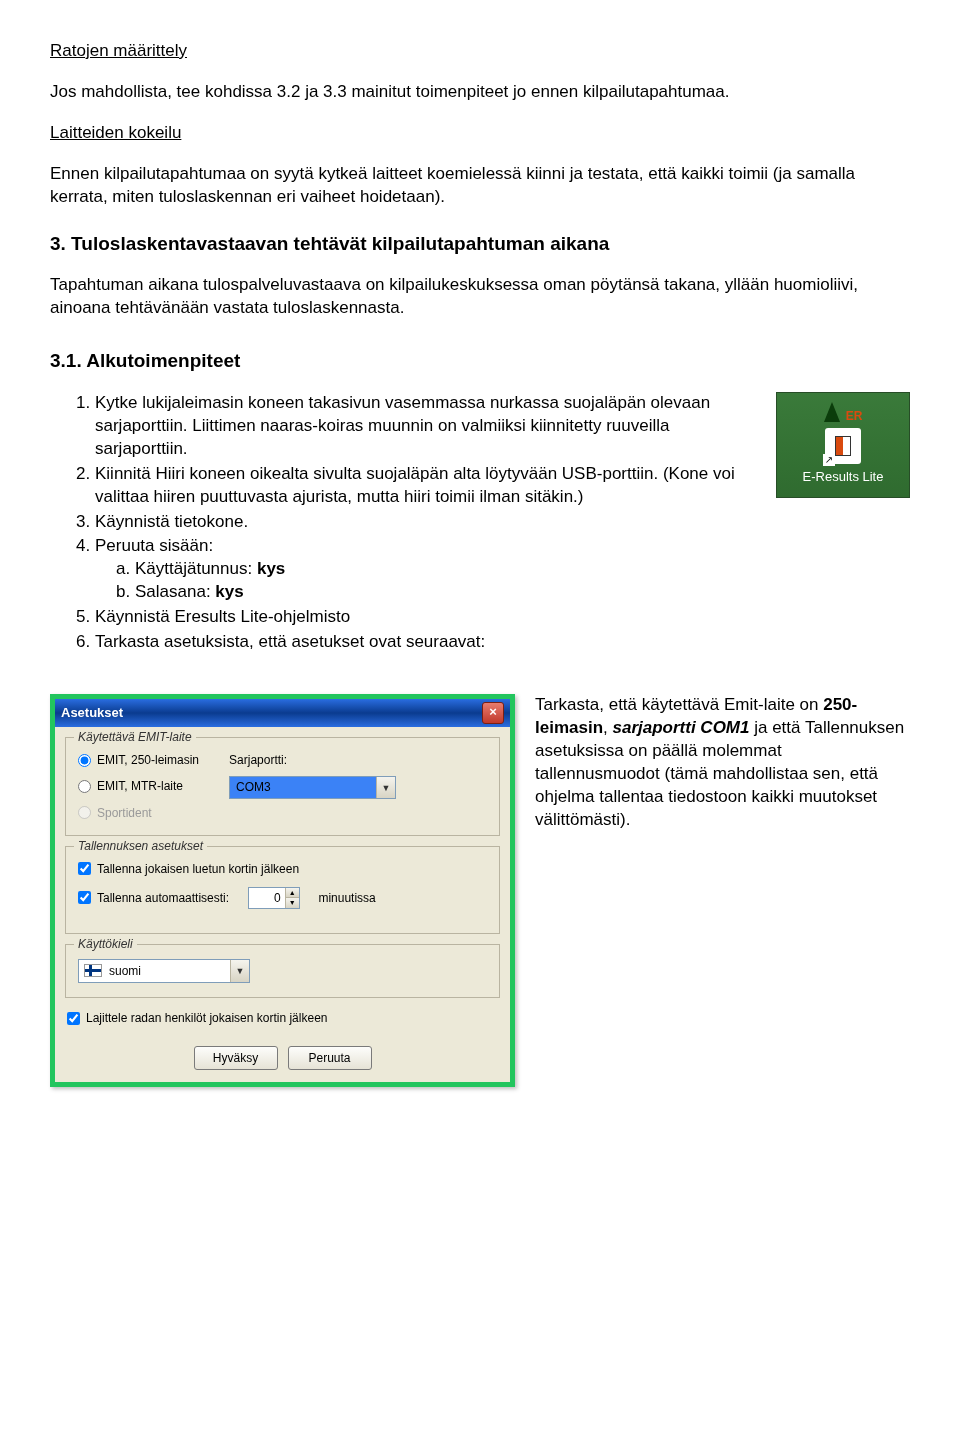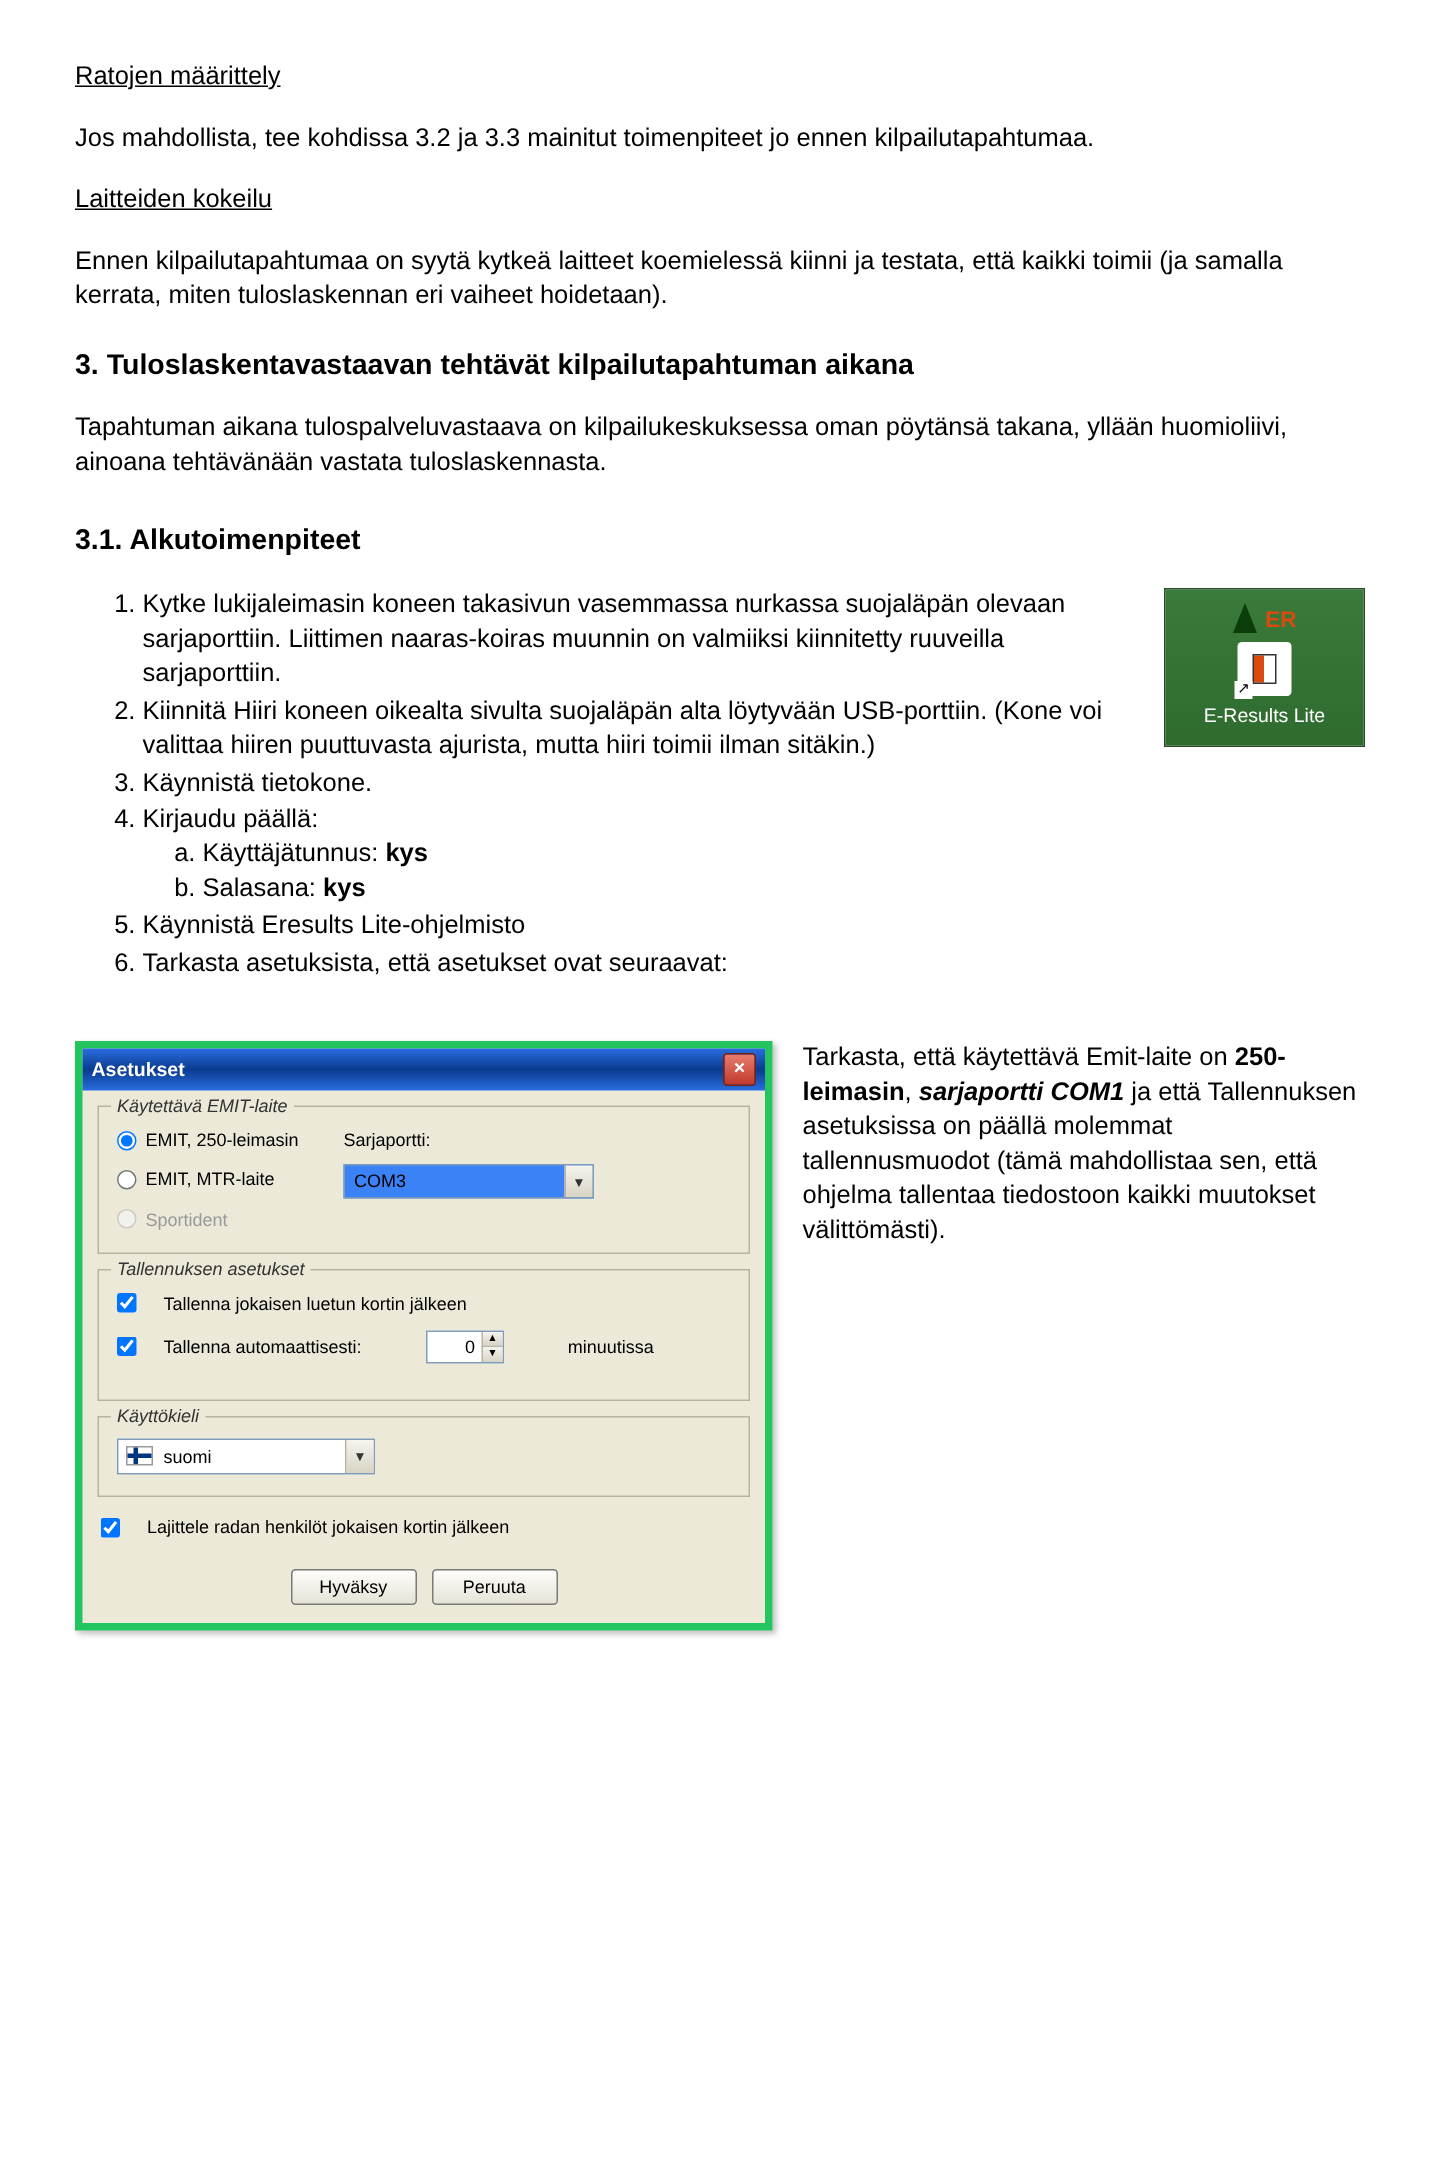--- a/index.html
+++ b/index.html
@@ -76,21 +76,21 @@
     width: 0; height: 0;
     border-left: 8px solid transparent;
     border-right: 8px solid transparent;
     border-bottom: 20px solid #0b3d0b;
     position: relative;
     top: -2px;
   }
   .desktop-icon .er {
     color: #d94a0f;
     font-weight: bold;
-    font-size: 15px;
+    font-size: 12px;
   }
   .desktop-icon .shortcut-arrow {
     position: absolute;
     bottom: -2px; left: -2px;
     width: 12px; height: 12px;
     background: #fff;
     font-size: 10px;
     line-height: 12px;
     text-align: center;
     color: #000;
@@ -167,21 +167,21 @@
   .combo .combo-text { flex: 1; padding: 2px 6px; }
   .combo .combo-btn {
     width: 18px;
     background: linear-gradient(#f5f4ee, #d8d4c4);
     border-left: 1px solid #b9b4a1;
     display: flex; align-items: center; justify-content: center;
     color: #333;
     font-size: 9px;
     cursor: pointer;
   }
-  .check-row { display: flex; align-items: center; gap: 18px; margin-bottom: 10px; }
+  .check-row { display: flex; align-items: center; gap: 6px; margin-bottom: 10px; }
   .check-row input { margin: 0; }
   .spinner {
     display: inline-flex;
     border: 1px solid #7f9db9;
     height: 20px;
     background: #fff;
   }
   .spinner .spin-val { width: 28px; text-align: right; padding: 2px 4px; }
   .spinner .spin-btns { display: flex; flex-direction: column; width: 14px; }
   .spinner .spin-btns div {
@@ -272,21 +272,21 @@
     </div>
     <div class="ic-label">E-Results Lite</div>
   </div>
 </div>
 
 <ol class="steps">
   <li>Kytke lukijaleimasin koneen takasivun vasemmassa nurkassa suojaläpän olevaan sarjaporttiin. Liittimen naaras-koiras muunnin on valmiiksi kiinnitetty ruuveilla sarjaporttiin.</li>
   <li>Kiinnitä Hiiri koneen oikealta sivulta suojaläpän alta löytyvään USB-porttiin. (Kone voi valittaa hiiren puuttuvasta ajurista, mutta hiiri toimii ilman sitäkin.)</li>
   <li>Käynnistä tietokone.</li>
   <li>
-    <span>Kirjaudu päällä:</span>
+    <span>Peruuta sisään:</span>
     <ol class="sub">
       <li>
         <span>Käyttäjätunnus: </span><span class="bold-inline">kys</span>
       </li>
       <li>
         <span>Salasana: </span><span class="bold-inline">kys</span>
       </li>
     </ol>
   </li>
   <li>Käynnistä Eresults Lite-ohjelmisto</li>

